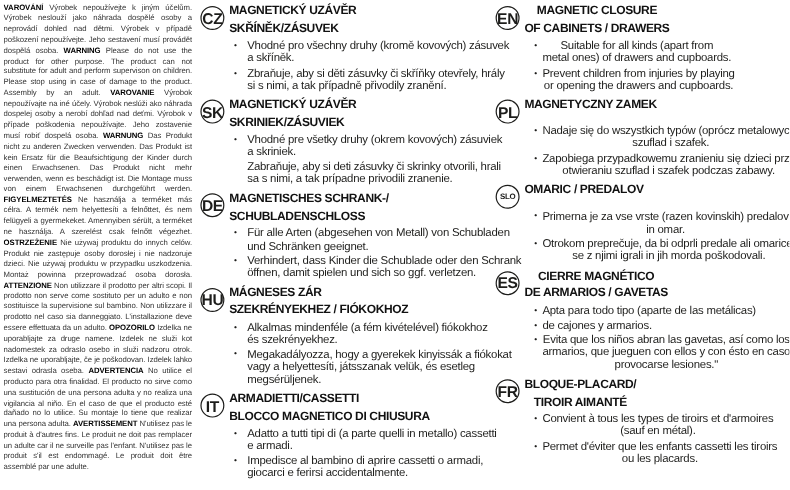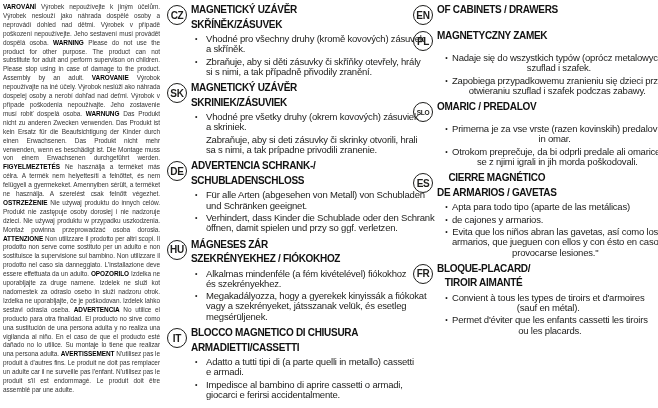--- a/index.html
+++ b/index.html
@@ -25,21 +25,21 @@
   .lang-col{position:absolute;top:3px;}
   #col-mid{left:167px;width:246px;}
   #col-right{left:413px;width:245px;text-align:center;}
   .section{margin-bottom:4px;}
   .sec-head{display:flex;align-items:flex-start;}
   .badge{
     flex:none;
     width:20px;height:20px;
     border:1.6px solid #1d1d1b;border-radius:50%;
     display:flex;align-items:center;justify-content:center;
-    font-weight:bold;font-size:10px;
+    font-weight:bold;font-size:13px;
     margin:2px 4px 0 0;
     letter-spacing:-0.3px;
     color:#1d1d1b;
     box-sizing:border-box;
   }
   .badge.small{font-size:6.6px;}
   .sec-title{font-weight:bold;font-size:10px;line-height:14.5px;letter-spacing:-0.3px;white-space:nowrap;color:#111111;}
   .bullets{margin:2px 0 0 28px;}
   .bullet{display:flex;margin-bottom:2px;}
   .bullet .marker{
@@ -99,65 +99,65 @@
             <span class="marker"></span>
             <span class="btext">Zabraňuje, aby si deti zásuvky či skrinky otvorili, hrali
 sa s nimi, a tak prípadne privodili zranenie.</span>
           </div>
         </div>
       </div>
       <div class="section">
         <div class="sec-head">
           <span class="badge">DE</span>
           <div class="sec-title">
-            <div class="title-line">ADVERTENCIA SCHRANK-/</div>
+            <div class="title-line">MAGNETISCHES SCHRANK-/</div>
             <div class="title-line">SCHUBLADENSCHLOSS</div>
           </div>
         </div>
         <div class="bullets">
           <div class="bullet">
             <span class="marker">•</span>
             <span class="btext">Für alle Arten (abgesehen von Metall) von Schubladen
 und Schränken geeignet.</span>
           </div>
           <div class="bullet">
             <span class="marker">•</span>
             <span class="btext">Verhindert, dass Kinder die Schublade oder den Schrank
-öffnen, damit spielen und przy so ggf. verletzen.</span>
+öffnen, damit spielen und sich so ggf. verletzen.</span>
           </div>
         </div>
       </div>
       <div class="section">
         <div class="sec-head">
           <span class="badge">HU</span>
           <div class="sec-title">
             <div class="title-line">MÁGNESES ZÁR</div>
             <div class="title-line">SZEKRÉNYEKHEZ / FIÓKOKHOZ</div>
           </div>
         </div>
         <div class="bullets">
           <div class="bullet">
             <span class="marker">•</span>
             <span class="btext">Alkalmas mindenféle (a fém kivételével) fiókokhoz
 és szekrényekhez.</span>
           </div>
           <div class="bullet">
             <span class="marker">•</span>
             <span class="btext">Megakadályozza, hogy a gyerekek kinyissák a fiókokat
-vagy a szekrényeket, játsszanak velük, és esetleg
+vagy a helyettesíti, játsszanak velük, és esetleg
 megsérüljenek.</span>
           </div>
         </div>
       </div>
       <div class="section">
         <div class="sec-head">
           <span class="badge">IT</span>
           <div class="sec-title">
+            <div class="title-line">ARMADIETTI/CASSETTI</div>
             <div class="title-line">BLOCCO MAGNETICO DI CHIUSURA</div>
-            <div class="title-line">ARMADIETTI/CASSETTI</div>
           </div>
         </div>
         <div class="bullets">
           <div class="bullet">
             <span class="marker">•</span>
             <span class="btext">Adatto a tutti tipi di (a parte quelli in metallo) cassetti
 e armadi.</span>
           </div>
           <div class="bullet">
             <span class="marker">•</span>
@@ -165,24 +165,35 @@
 giocarci e ferirsi accidentalmente.</span>
           </div>
         </div>
       </div>
     </div>
   <div id="col-right" class="lang-col">
       <div class="section">
         <div class="sec-head">
           <span class="badge">EN</span>
           <div class="sec-title">
+            <div class="title-line">MAGNETIC CLOSURE</div>
             <div class="title-line">OF CABINETS / DRAWERS</div>
           </div>
         </div>
         <div class="bullets">
+          <div class="bullet">
+            <span class="marker">•</span>
+            <span class="btext">Suitable for all kinds (apart from
+metal ones) of drawers and cupboards.</span>
+          </div>
+          <div class="bullet">
+            <span class="marker">•</span>
+            <span class="btext">Prevent children from injuries by playing
+or opening the drawers and cupboards.</span>
+          </div>
         </div>
       </div>
       <div class="section">
         <div class="sec-head">
           <span class="badge">PL</span>
           <div class="sec-title">
             <div class="title-line">MAGNETYCZNY ZAMEK</div>
           </div>
         </div>
         <div class="bullets">

